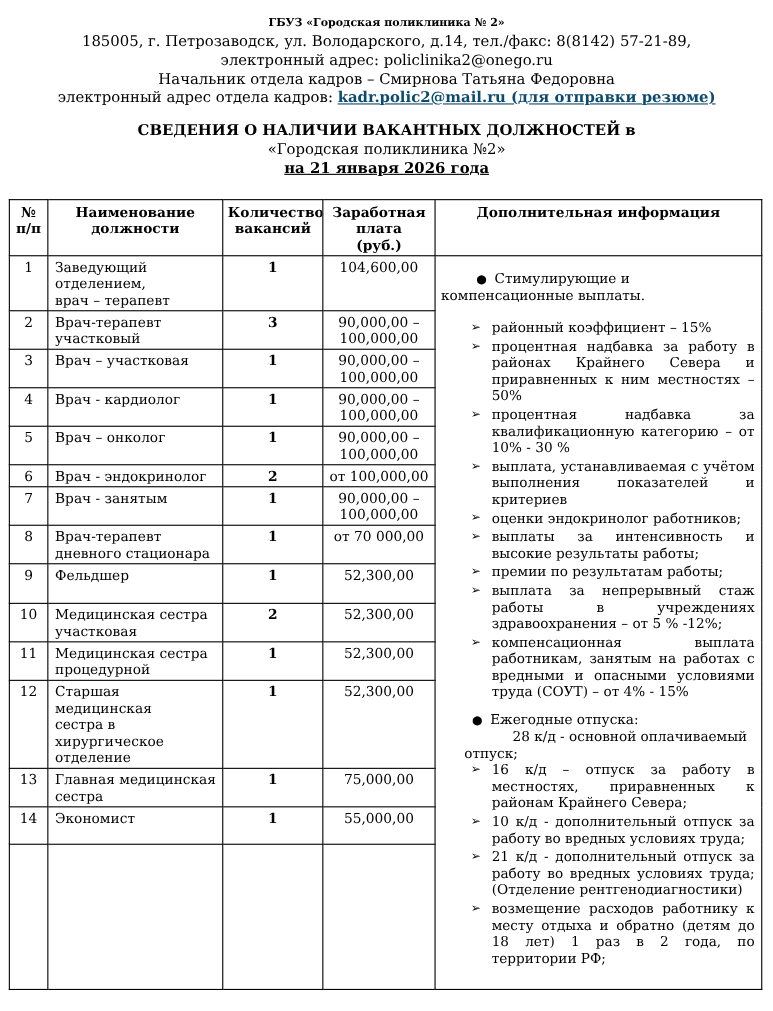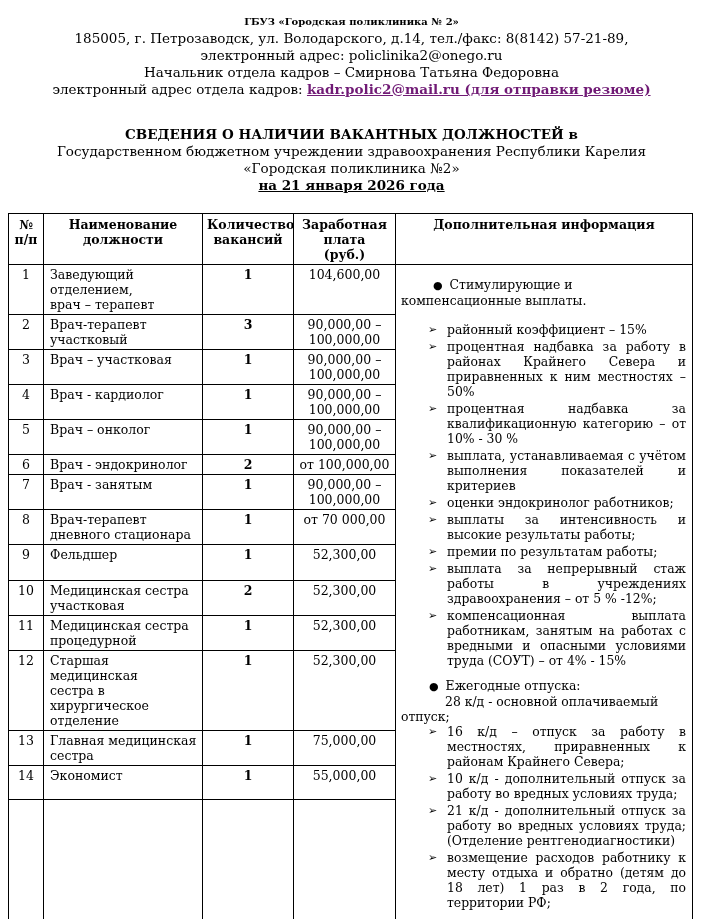--- a/index.html
+++ b/index.html
@@ -6,24 +6,24 @@
   body {
     width:703px; height:919px; background:#ffffff; color:#000000;
     font-family:"DejaVu Serif","Liberation Serif",serif;
     overflow:hidden;
   }
   .doc { padding-top:13px; }
 
   
   .hdr { text-align:center; font-size:13.5px; line-height:17px; }
   .hdr .org { font-weight:bold; font-size:10px; }
-  .hr-email-link { font-weight:bold; text-decoration:underline; color:#701a75; cursor:pointer; }
-
-  
-  .ttl { text-align:center; font-size:13.5px; line-height:17px; margin-top:28px; }
+  .hr-email-link { font-weight:bold; text-decoration:underline; color:#0c4a6e; cursor:pointer; }
+
+  
+  .ttl { text-align:center; font-size:13.5px; line-height:17px; margin-top:13px; }
   .ttl .t1 { font-weight:bold; }
   .ttl .t4 { font-weight:bold; text-decoration:underline;text-align:center; }
 
   
   table.vac {
     border-collapse:collapse; table-layout:fixed;
     margin:19px 0 0 8px; width:684px;
     font-size:12.5px; line-height:15px;
   }
   .vac th, .vac td { border:1px solid #000; vertical-align:top; padding:2px 4px; overflow:hidden; }
@@ -38,42 +38,41 @@
   td.num { text-align:center; }
   td.pos { white-space:pre-line; padding-left:6px; }
   td.cnt { text-align:center; font-weight:bold; }
   td.sal { text-align:center; white-space:pre-line; }
 
   
   td.info { padding:9px 6px 4px 5px; font-size:12.4px; line-height:15px; }
   .bullet-para  { text-indent:32px; margin-top:3px; }
   .bullet-para2 { text-indent:28px; margin-top:10px; }
   .bmark { margin-right:7px; font-size:11px; }
-  .b2detail { white-space:pre-line; text-indent:44px; }
+  .b2detail { white-space:pre-line; text-indent:44px;margin-left:21px; }
   .plist { margin-top:14px; }
   .ai { display:flex; padding-left:27px; margin-bottom:2px; }
   .ai .am { flex:0 0 13px; font-size:11px; margin-right:6px; }
   .ai .at { flex:1; text-align:justify; }
 </style>
 </head>
 <body>
 
 <div class="doc">
 
   <div class="hdr">
     <div class="org">ГБУЗ «Городская поликлиника № 2»</div>
     <div>185005, г. Петрозаводск, ул. Володарского, д.14, тел./факс: 8(8142) 57-21-89,</div>
     <div>электронный адрес: policlinika2@onego.ru</div>
     <div>Начальник отдела кадров – Смирнова Татьяна Федоровна</div>
     <div><span>электронный адрес отдела кадров: </span><span class="hr-email-link">kadr.polic2@mail.ru (для отправки резюме)</span></div>
   </div>
 
   <div class="ttl">
     <div class="t1">СВЕДЕНИЯ О НАЛИЧИИ ВАКАНТНЫХ ДОЛЖНОСТЕЙ в</div>
-    <div>Государственном бюджетном учреждении здравоохранения Республики Карелия</div>
     <div>«Городская поликлиника №2»</div>
     <div class="t4">на 21 января 2026 года</div>
   </div>
 
   <table class="vac">
     <colgroup>
         <col style="width:35px">
         <col style="width:159px">
         <col style="width:91px">
         <col style="width:102px">

